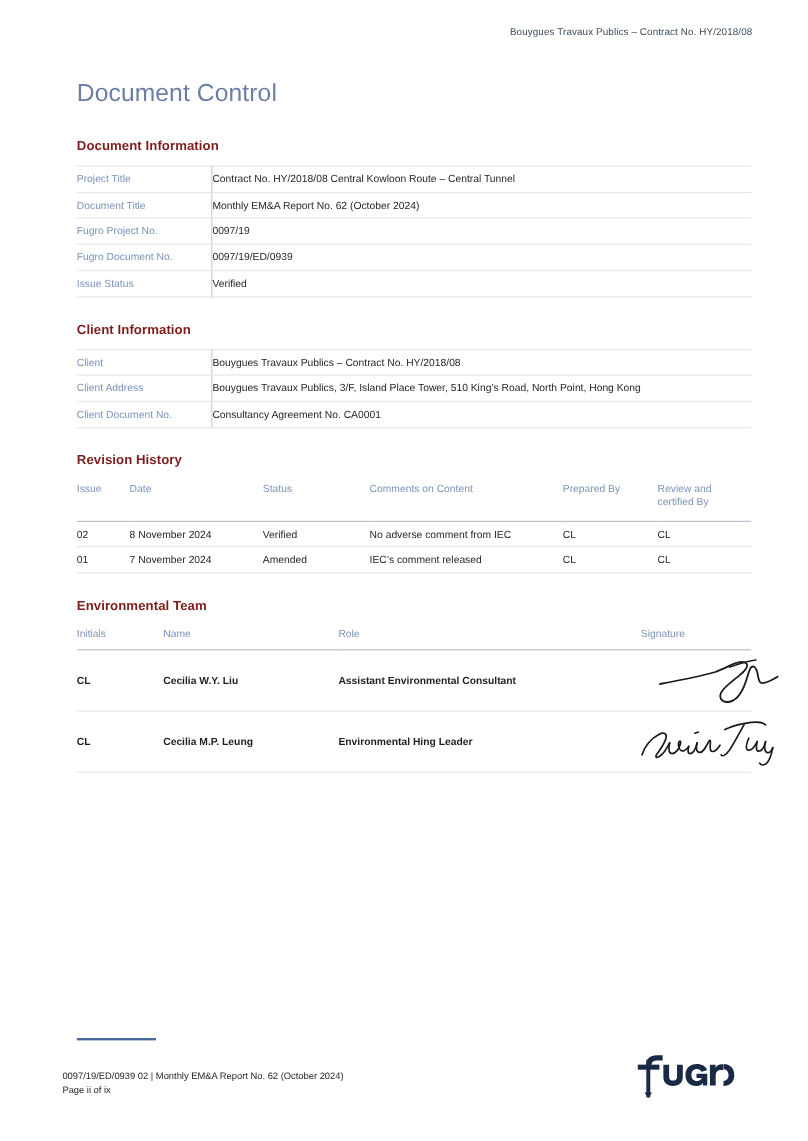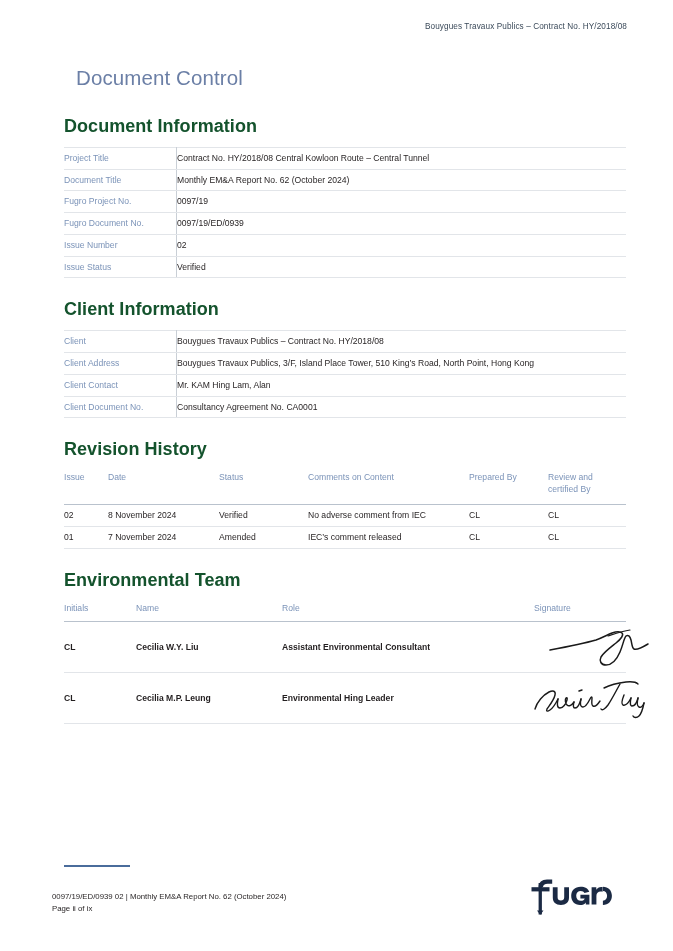--- a/index.html
+++ b/index.html
@@ -40,28 +40,28 @@
     position: absolute;
     left: 64px;
     top: 66px;
     width: 562px;
   }
 
   h1.page-title {
     font-size: 20.5px;
     font-weight: normal;
     color: #6b7fa6;
-    margin: 0 0 26px 12px;
+    margin: 0 0 26px 0;
     letter-spacing: 0.1px;
   }
 
   h2.section-title {
-    font-size: 18px;
+    font-size: 11px;
     font-weight: bold;
-    color: #14532d;
+    color: #7f1d1d;
     margin: 0 0 10px 0;
     letter-spacing: 0.05px;
   }
 
   .section {
     margin-bottom: 21px;
   }
 
   
   table.info-table {
@@ -225,46 +225,38 @@
           </tr>
           <tr>
             <td class="label-cell">Fugro Project No.</td>
             <td class="value-cell">0097/19</td>
           </tr>
           <tr>
             <td class="label-cell">Fugro Document No.</td>
             <td class="value-cell">0097/19/ED/0939</td>
           </tr>
           <tr>
-            <td class="label-cell">Issue Number</td>
-            <td class="value-cell">02</td>
-          </tr>
-          <tr>
             <td class="label-cell">Issue Status</td>
             <td class="value-cell">Verified</td>
           </tr>
         </tbody>
       </table>
     </div>
 
     <div class="section">
       <h2 class="section-title">Client Information</h2>
       <table class="info-table">
         <tbody>
           <tr>
             <td class="label-cell">Client</td>
             <td class="value-cell">Bouygues Travaux Publics – Contract No. HY/2018/08</td>
           </tr>
           <tr>
             <td class="label-cell">Client Address</td>
             <td class="value-cell">Bouygues Travaux Publics, 3/F, Island Place Tower, 510 King’s Road, North Point, Hong Kong</td>
-          </tr>
-          <tr>
-            <td class="label-cell">Client Contact</td>
-            <td class="value-cell">Mr. KAM Hing Lam, Alan</td>
           </tr>
           <tr>
             <td class="label-cell">Client Document No.</td>
             <td class="value-cell">Consultancy Agreement No. CA0001</td>
           </tr>
         </tbody>
       </table>
     </div>
 
     <div class="section">

